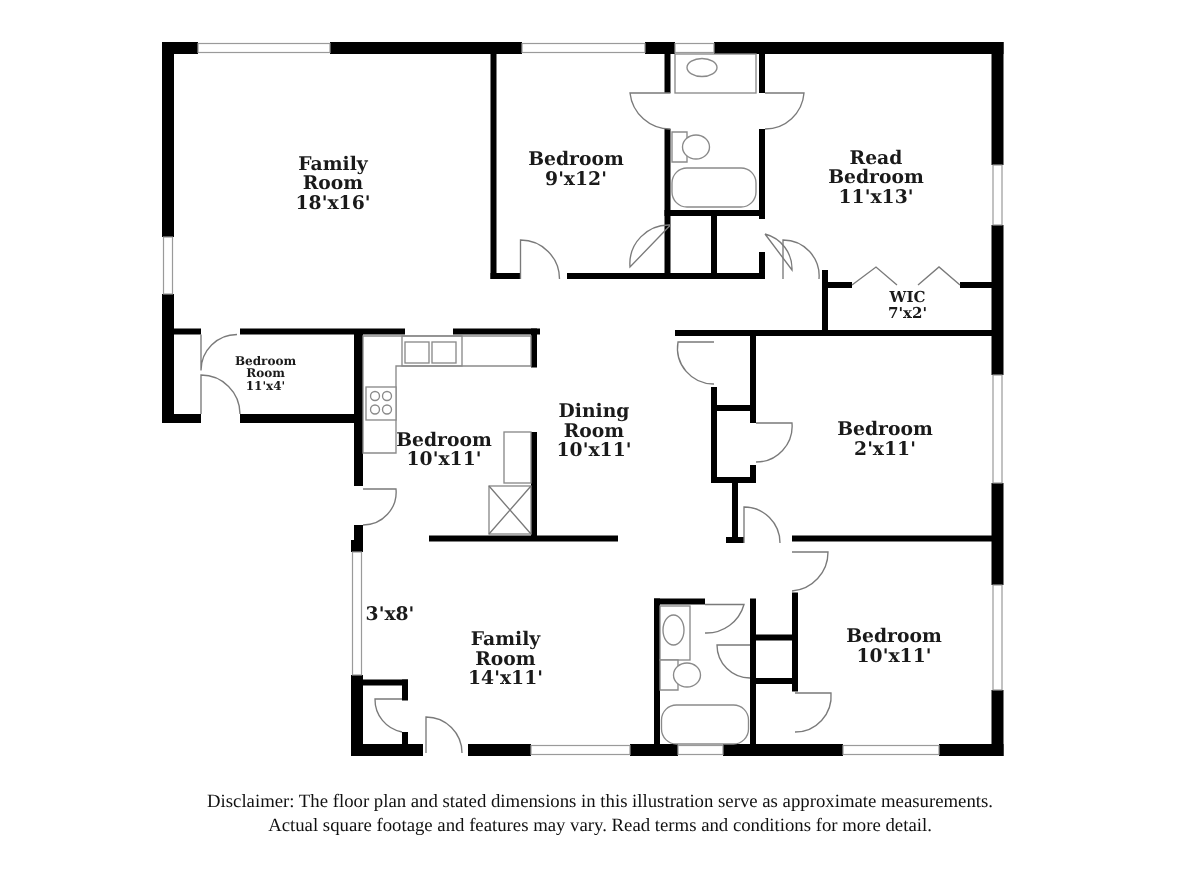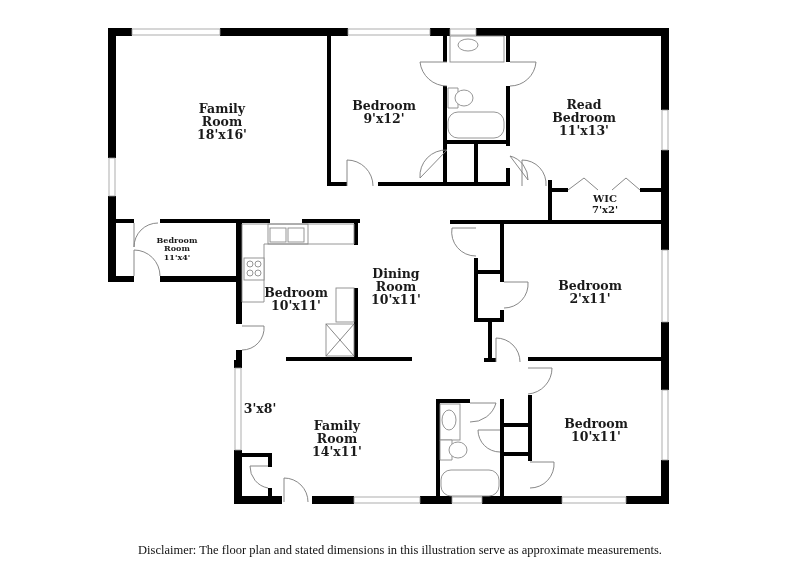--- a/index.html
+++ b/index.html
@@ -223,15 +223,16 @@
   <div>Family</div>
   <div>Room</div>
   <div>14'x11'</div>
 </div>
 
 <div class="label lg" style="left:596px; top:417px;">
   <div>Bedroom</div>
   <div>10'x11'</div>
 </div>
 
-<div class="disc" style="top:542px;">
+<div class="disc" style="top:526px;">
   <div>Disclaimer: The floor plan and stated dimensions in this illustration serve as approximate measurements.</div>
+  <div>Actual square footage and features may vary. Read terms and conditions for more detail.</div>
 </div>
 
 </body></html>

